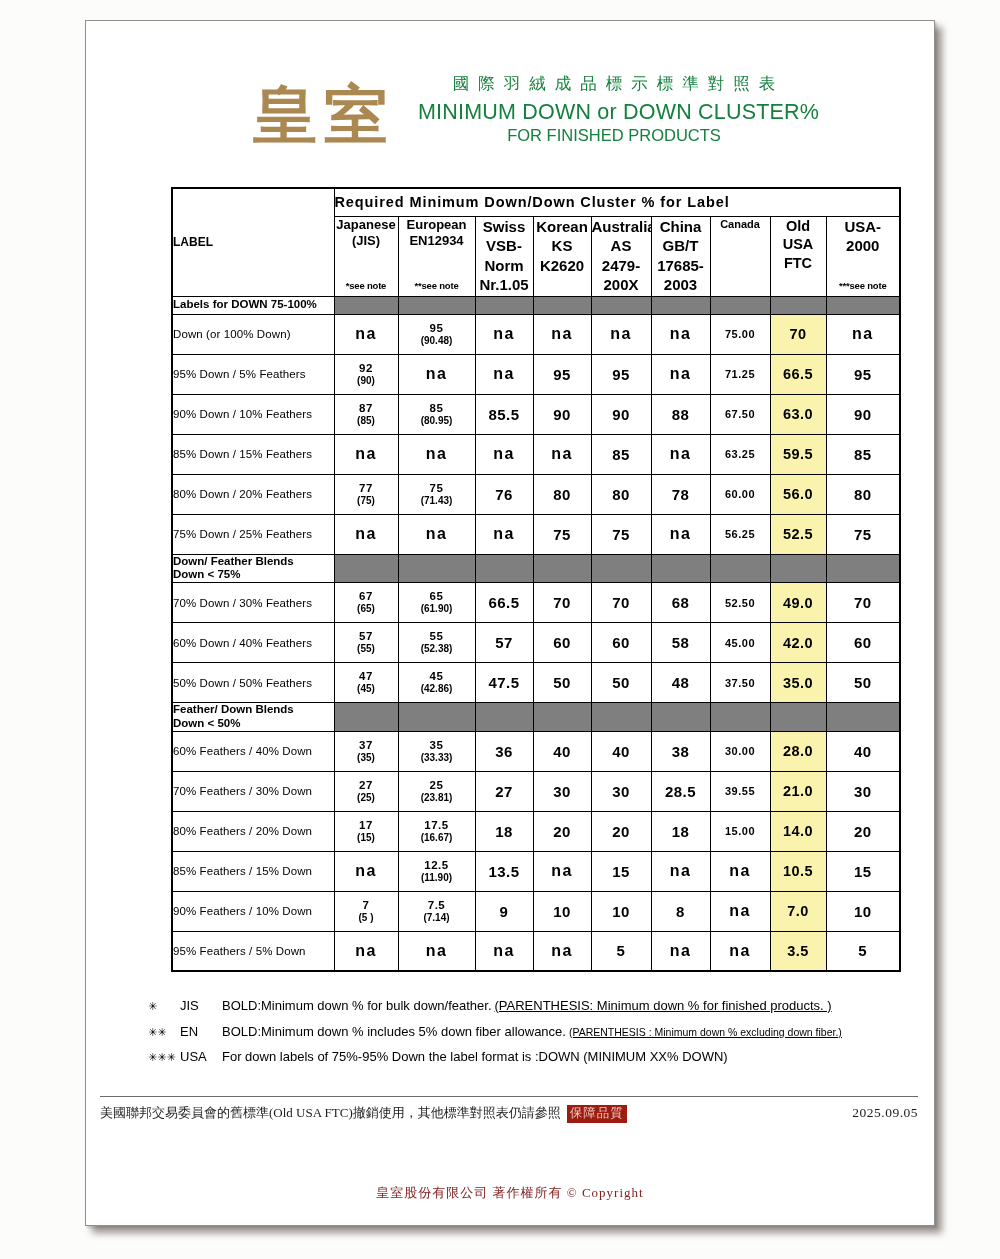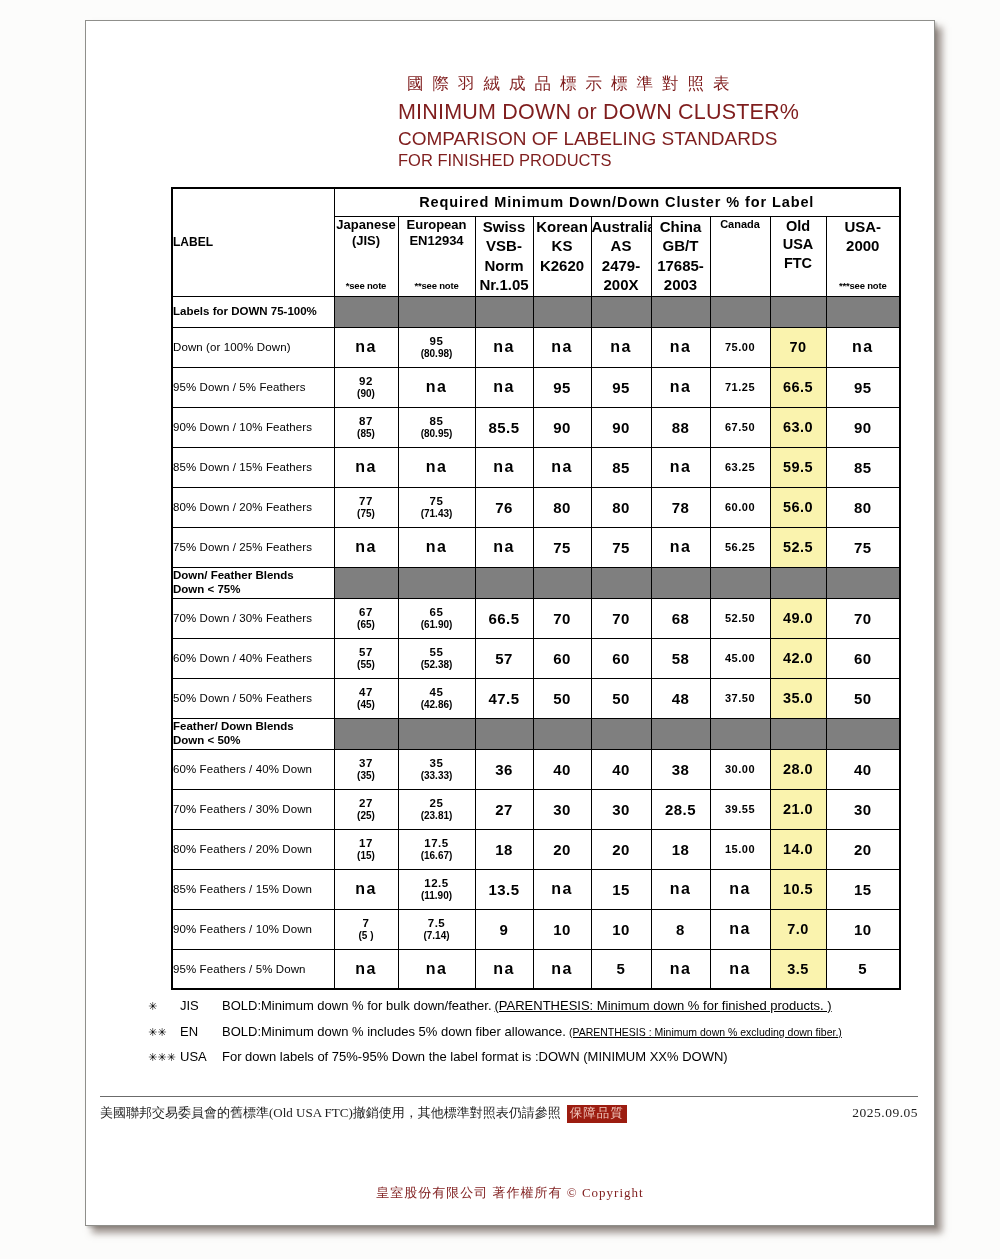--- a/index.html
+++ b/index.html
@@ -14,40 +14,40 @@
     background:#ffffff;border:1px solid #8f8f8b;
     box-shadow:7px 7px 7px rgba(78,62,52,.55), 2px 2px 2px rgba(0,0,0,.15);
   }
   
   .logo{
     position:absolute;left:167px;top:60px;
     font-family:"Liberation Serif","DejaVu Serif",serif;
     font-size:64px;line-height:1.1;letter-spacing:7px;font-weight:600;
     color:#ab8851;white-space:nowrap;
   }
-  .titles{position:absolute;left:312px;top:52px;width:392px;text-align:left;color:#7f1d1d;}
+  .titles{position:absolute;left:332px;top:52px;width:392px;text-align:center;color:#15803d;}
   .t-cjk{font-size:16.5px;letter-spacing:9px;margin-left:9px;font-weight:500;white-space:nowrap;}
   .t-en1{font-size:21.5px;margin-top:5px;letter-spacing:.2px;white-space:nowrap;}
   .t-en2{font-size:19px;margin-top:3px;white-space:nowrap;}
   .t-en3{font-size:16.5px;margin-top:1px;white-space:nowrap;}
   
   table.std{
     position:absolute;left:85px;top:166px;width:728px;
     border-collapse:collapse;table-layout:fixed;
     border:2.5px solid #000;
   }
   .std th,.std td{border:1.5px solid #000;padding:0;overflow:hidden;}
   .r-span{height:28px;}
-  .span-h{font-size:14.5px;font-weight:bold;letter-spacing:.9px;text-align:center;}
+  .span-h{font-size:14.5px;font-weight:bold;letter-spacing:.9px;text-align:left;}
   .r-head{height:80px;}
   .col-h{vertical-align:top;font-size:11px;font-weight:bold;text-align:center;line-height:1.3;padding-top:3px;position:relative;}
   .note-s{position:absolute;bottom:3px;left:0;right:0;font-size:9.5px;font-weight:600;text-align:center;letter-spacing:-.2px;}
   .corner{font-size:12px;font-weight:bold;text-align:left;vertical-align:middle;padding-left:4px;}
   .c-label{text-align:left;padding-left:4px;}
-  .r-sec{height:31px;}
+  .r-sec{height:18px;}
   .sec-label{font-size:11.5px;font-weight:bold;line-height:1.2;vertical-align:middle;}
   .sec-cell{background:#7f7f7f;}
   .r-data{height:40px;}
   .row-label{font-size:11.5px;letter-spacing:.1px;vertical-align:middle;}
   .cell{text-align:center;vertical-align:middle;font-weight:bold;}
   .cell .v{letter-spacing:.5px;}
   .hl{background:#faf3ae;}
   .c0,.c1{font-size:13px;}
   .c2,.c3,.c4,.c5,.c8{font-size:15px;}
   .c6{font-size:11px;}
@@ -80,25 +80,25 @@
     position:absolute;left:0;right:0;top:1163px;text-align:center;
     font-family:"Liberation Serif","DejaVu Serif",serif;
     font-size:13px;letter-spacing:1px;color:#7f1d1d;
   }
 </style>
 </head>
 <body>
 
 <div class="page">
 
+  <div class="logo">皇室</div>
 
   <div class="titles">
     <div class="t-cjk">國際羽絨成品標示標準對照表</div>
     <div class="t-en1">MINIMUM DOWN or DOWN CLUSTER%</div>
-    <div class="t-en2">COMPARISON OF LABELING STANDARDS</div>
     <div class="t-en3">FOR FINISHED PRODUCTS</div>
   </div>
 
   <table class="std">
     <colgroup>
       <col style="width:162px">
         <col style="width:64px">
         <col style="width:77px">
       <col style="width:58px">
         <col style="width:58px">
@@ -175,21 +175,21 @@
           <td class="sec-cell c7"></td>
           <td class="sec-cell c8"></td>
         </tr>
         <tr class="r-data">
           <td class="c-label row-label">Down (or 100% Down)</td>
           <td class="cell c0 na">
             <div class="v">na</div>
           </td>
           <td class="cell c1 has-sub">
             <div class="v">95</div>
-            <div class="p">(80.98)</div>
+            <div class="p">(90.48)</div>
           </td>
           <td class="cell c2 na">
             <div class="v">na</div>
           </td>
           <td class="cell c3 na">
             <div class="v">na</div>
           </td>
           <td class="cell c4 na">
             <div class="v">na</div>
           </td>

